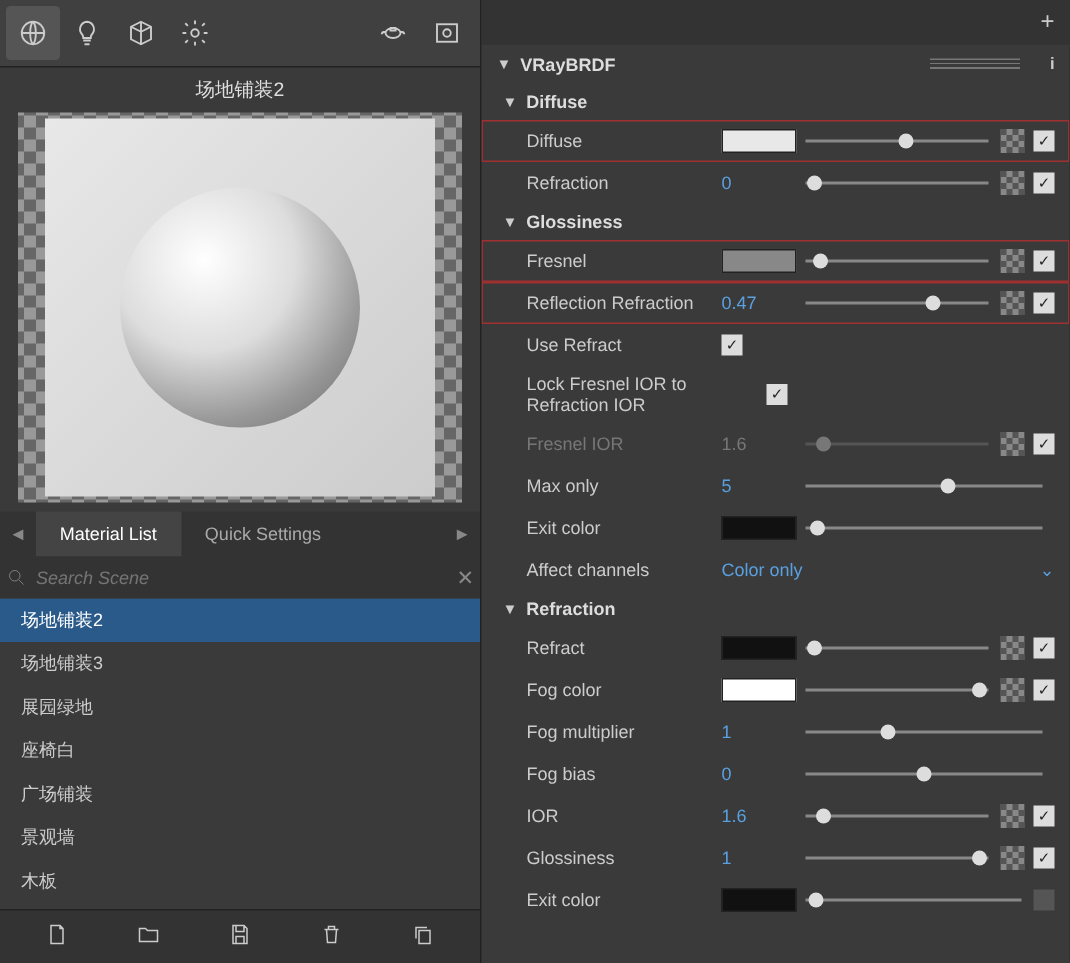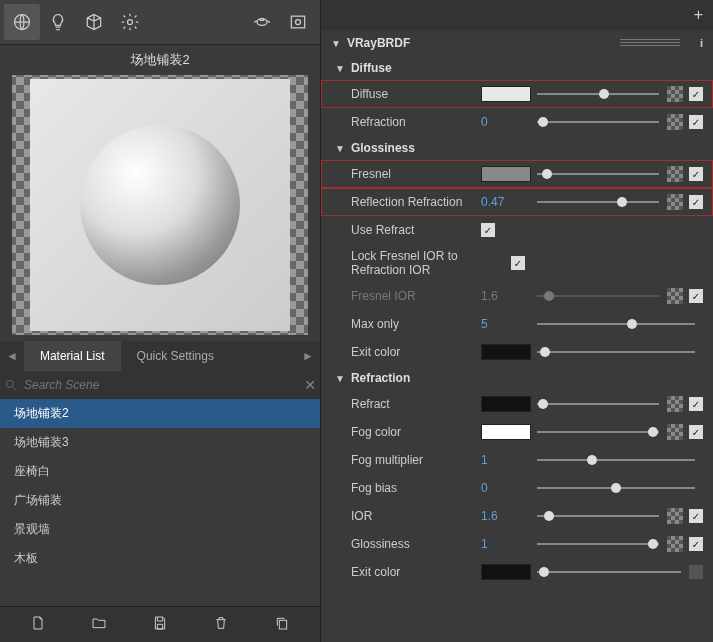--- a/index.html
+++ b/index.html
@@ -128,20 +128,21 @@
           <circle cx="10" cy="10" r="6"></circle>
           <path d="M15 15l5 5"></path>
         </svg>
       <input class="search-input" placeholder="Search Scene" style="">
       <span class="search-clear">✕</span>
     </div>
 
     <div class="mat-list">
       <div class="mat-item selected">场地铺装2</div>
       <div class="mat-item">场地铺装3</div>
+      <div class="mat-item">展园绿地</div>
       <div class="mat-item">座椅白</div>
       <div class="mat-item">广场铺装</div>
       <div class="mat-item">景观墙</div>
       <div class="mat-item">木板</div>
 
     </div>
 
     <div class="bottom-bar">
       <div class="bottom-btn"><svg viewBox="0 0 24 24">
             <path d="M6 3h9l3 3v15H6z M15 3v3h3"></path>
@@ -260,20 +261,27 @@
 
     <div class="prop-row">
       <span class="prop-label">Exit color</span>
       <div class="prop-swatch" style="background:#111"></div>
       <div class="prop-slider">
           <div class="track"></div>
           <div class="thumb" style="left:5%"></div>
         </div>
     </div>
 
+    <div class="prop-row">
+      <span class="prop-label">Affect channels</span>
+      <div class="prop-dropdown">
+        <span>Color only</span>
+        <span class="dd-caret">⌄</span>
+      </div>
+    </div>
 
     <div class="sub-header">
       <span class="caret">▼</span>
       <span class="title">Refraction</span>
     </div>
 
     <div class="prop-row">
       <span class="prop-label">Refract</span>
       <div class="prop-swatch" style="background:#111"></div>
       <div class="prop-slider">

